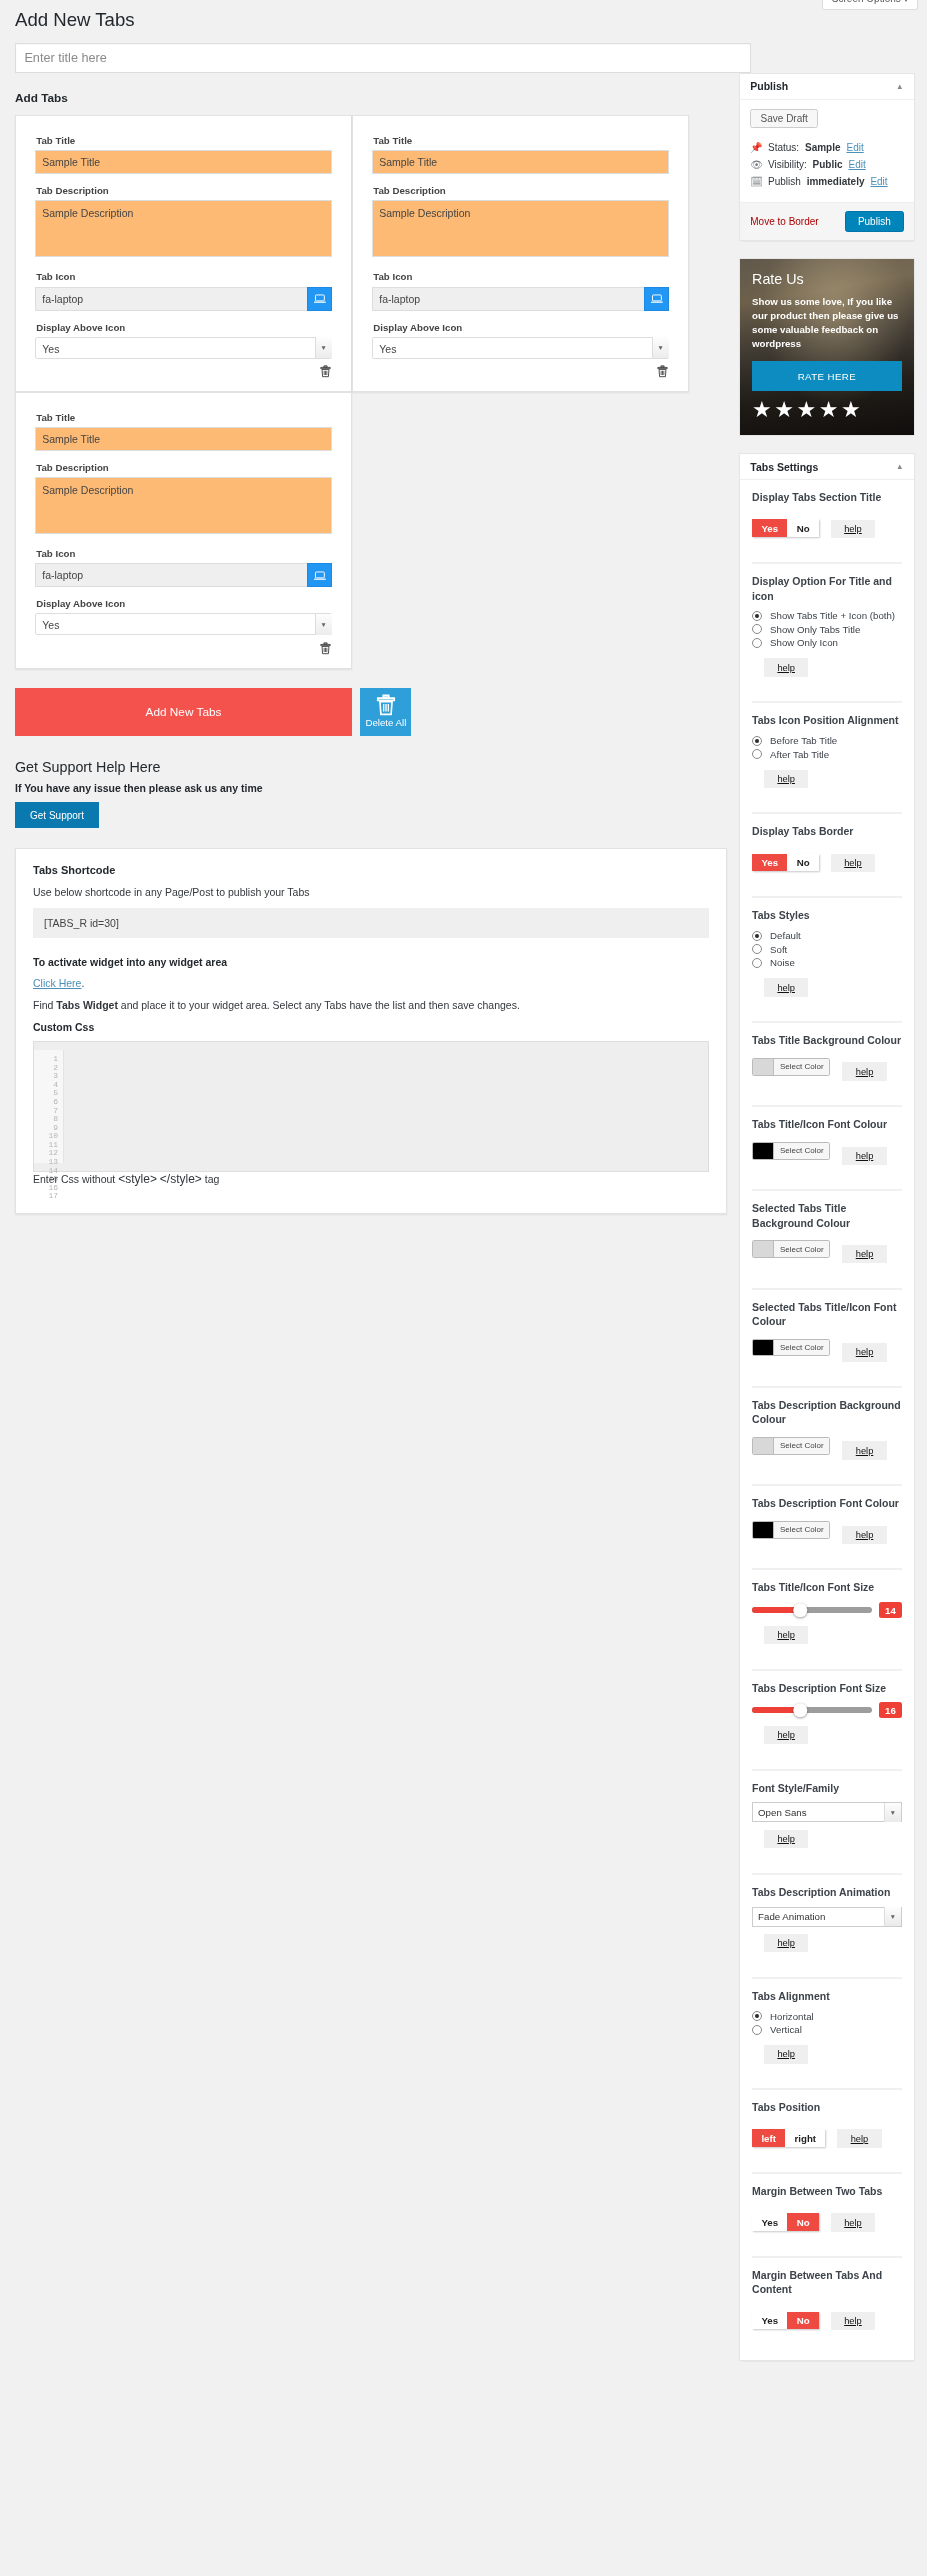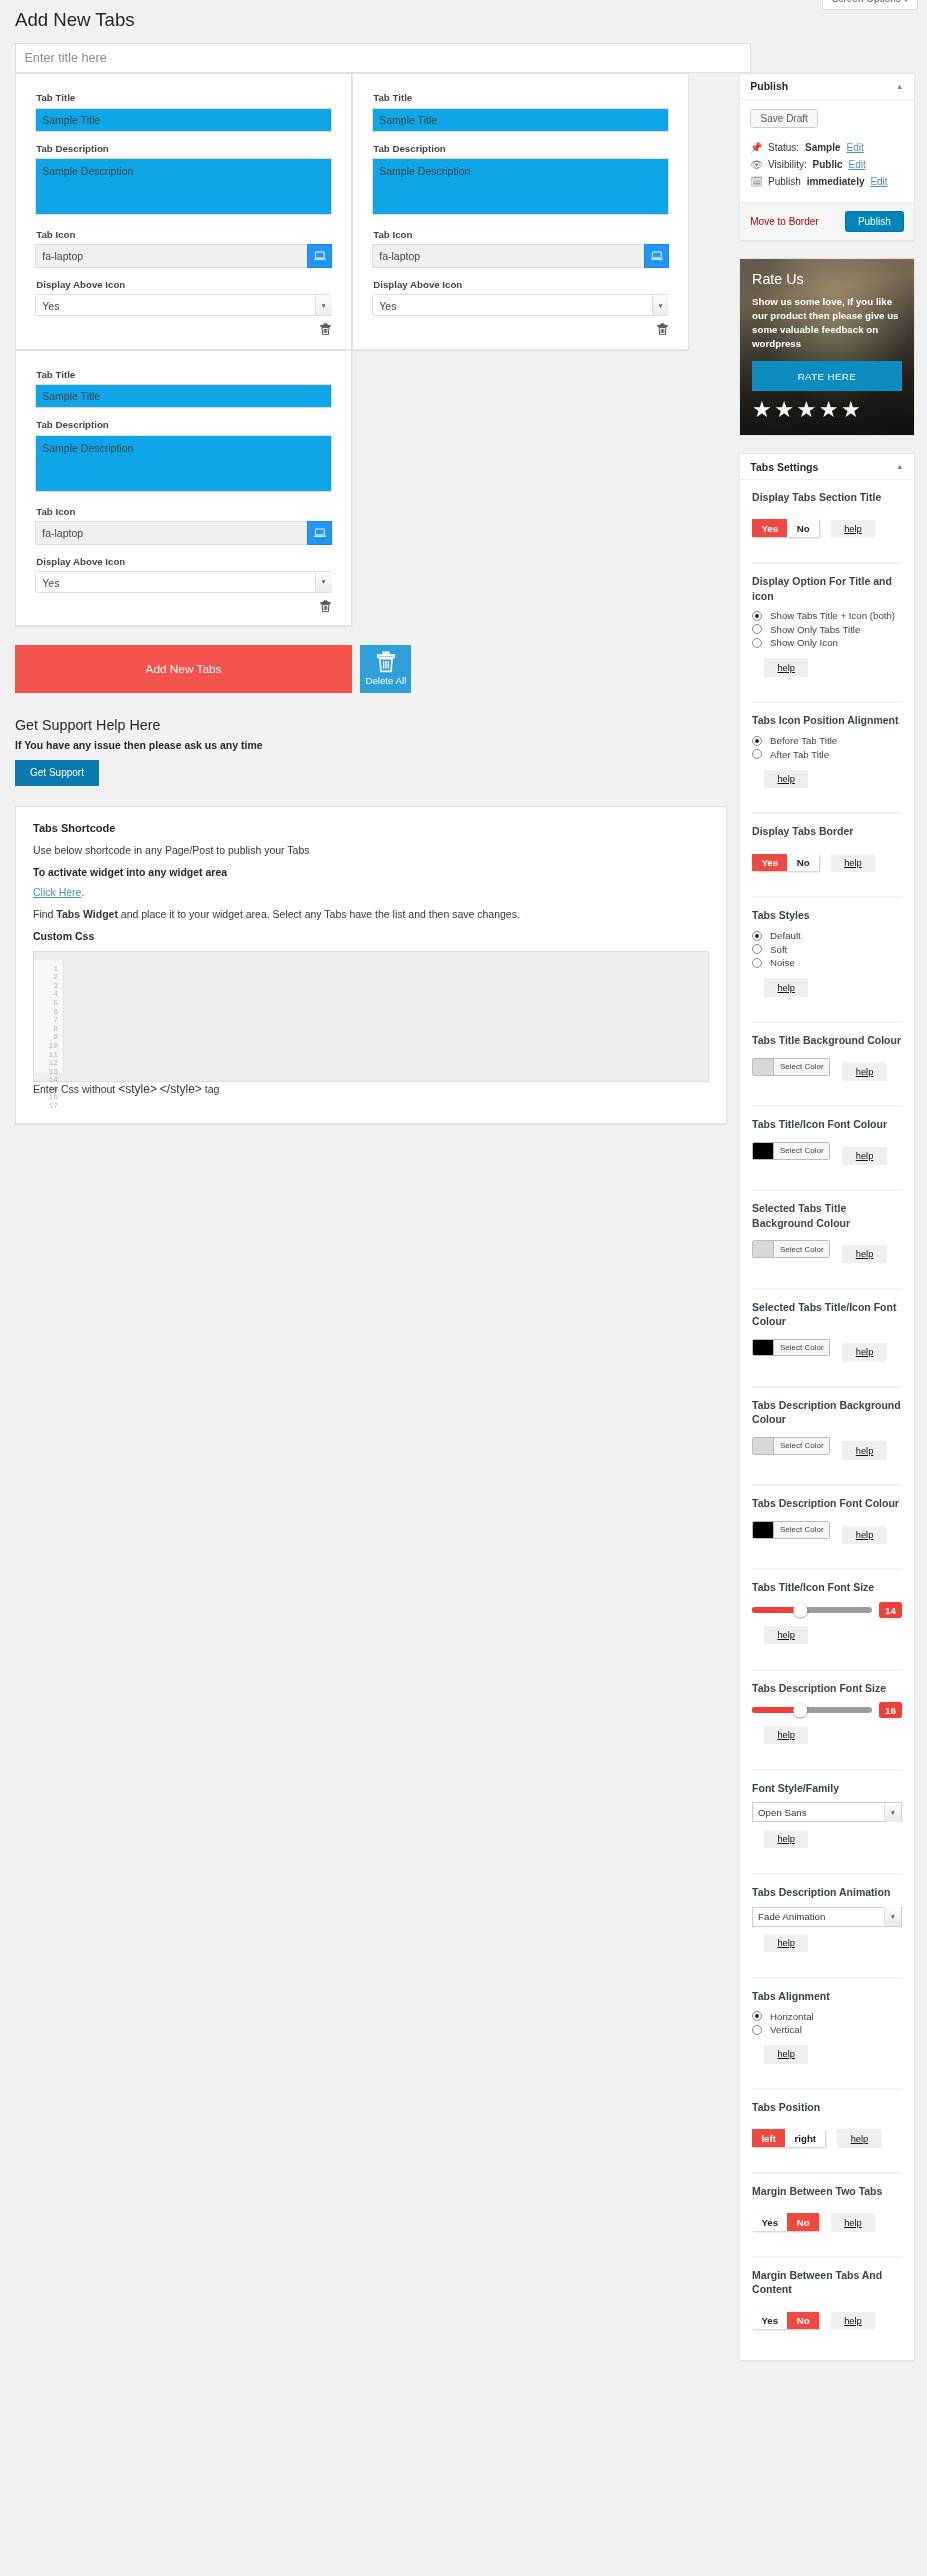--- a/index.html
+++ b/index.html
@@ -50,21 +50,21 @@
     border: 0.8px solid #e2e2e2;
     box-shadow: 0 0.8px 1.7px rgba(0,0,0,.08);
     padding: 18.6px 18.6px 6.7px 18.6px;
     position: relative;
   }
   .fld-label {
     font-size: 9.7px; font-weight: bold; color: #444;
     margin: 0 0 4.2px 1.7px; display: block;
   }
   .fld {
-    width: 100%; border: 0.8px solid #ddd; background: #0ea5e9;
+    width: 100%; border: 0.8px solid #ddd; background: #fdba74;
     padding: 5px 6.7px; font-size: 10.5px; color: #444;
     font-family: "Liberation Sans", sans-serif; outline: none;
   }
   .fld-ta { height: 57px; resize: none; line-height: 1.5; }
   .fld-grey { background: #efefef; }
   .gap { height: 11px; }
 
   .icon-row { display: flex; }
   .icon-row .fld { border-right: none; }
   .icon-btn {
@@ -270,20 +270,21 @@
   </div>
 
   <h1 class="page-title">Add New Tabs</h1>
 
   <input class="title-input" type="text" placeholder="Enter title here" value="" style="">
 
   <div class="cols">
 
     <div class="col-main">
 
+      <div class="section-head">Add Tabs</div>
 
       <div class="cards">
 
         <div class="card">
           <label class="fld-label">Tab Title</label>
           <input class="fld" type="text" value="Sample Title" style="">
           <div class="gap"></div>
           <label class="fld-label">Tab Description</label>
           <textarea class="fld fld-ta" style="">Sample Description</textarea>
           <div class="gap"></div>
@@ -398,20 +399,21 @@
         </button>
       </div>
 
       <h2 class="support-h">Get Support Help Here</h2>
       <p class="support-p">If You have any issue then please ask us any time</p>
       <button class="btn-support">Get Support</button>
 
       <div class="panel">
         <h3>Tabs Shortcode</h3>
         <p>Use below shortcode in any Page/Post to publish your Tabs</p>
+        <div class="code-box">[TABS_R id=30]</div>
 
         <h4>To activate widget into any widget area</h4>
         <p>
           <a class="lnk" href="#">Click Here</a><span>.</span>
         </p>
         <p><span>Find </span><b>Tabs Widget</b><span> and place it to your widget area. Select any Tabs have the list and then save changes.</span></p>
 
         <h4>Custom Css</h4>
         <div class="css-editor">
           <pre class="gutter">1

